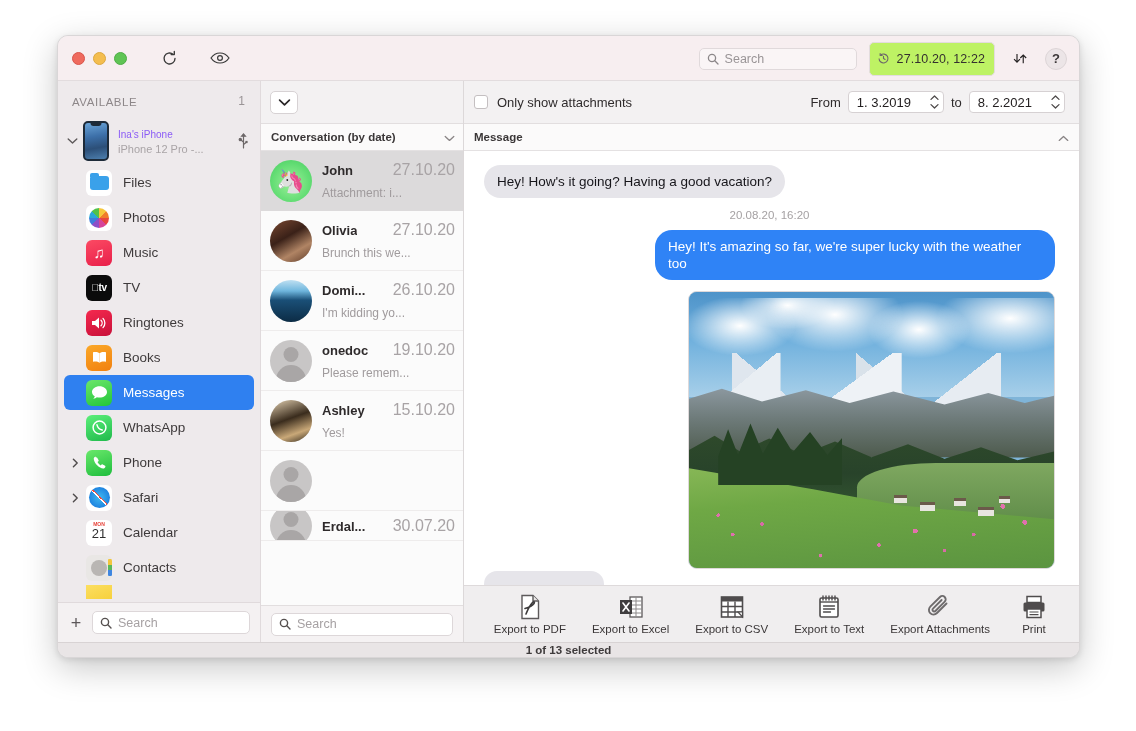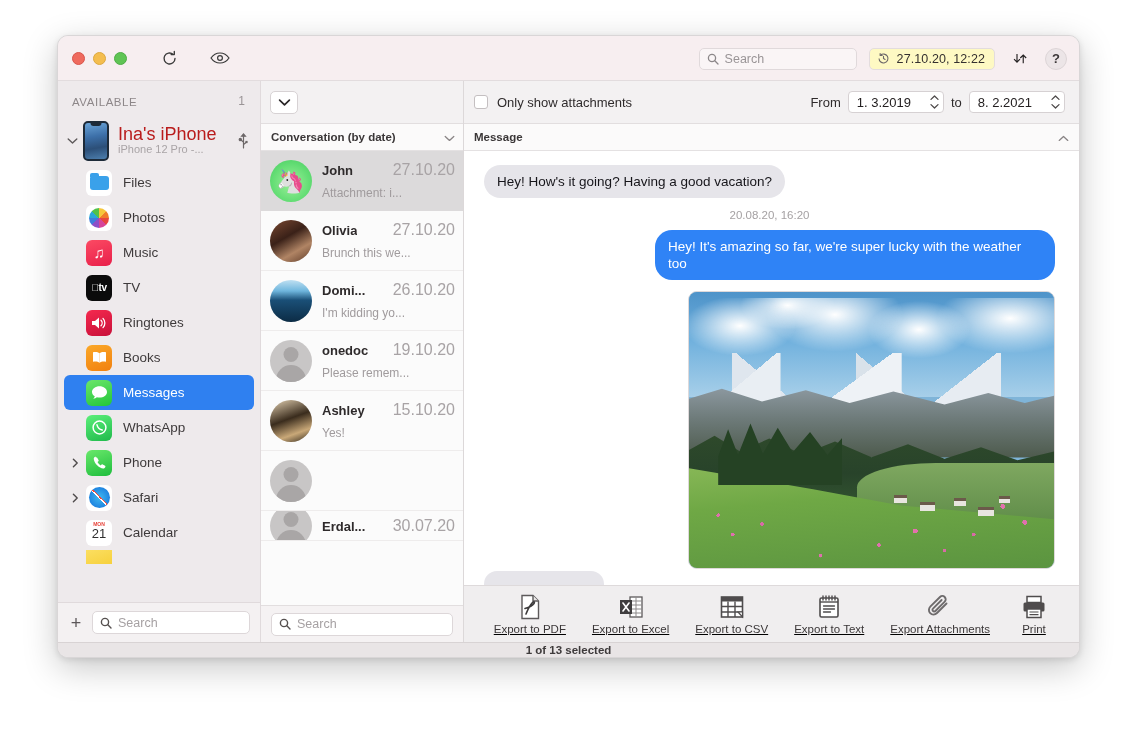--- a/index.html
+++ b/index.html
@@ -47,21 +47,21 @@
 
   .tb-right { position:absolute; right: 12px; top:0; height:45px; display:flex; align-items:center; gap: 0px; }
   .search-box {
     width: 158px; height: 22px; background: #faf5f6;
     border: 1px solid #e0d9db; border-radius: 5px;
     display:flex; align-items:center; padding: 0 7px; gap: 6px;
   }
   .search-box .ph { font-size: 12.5px; color:#9a9597; }
   .hist-box {
     margin-left: 12px;
-    height: 22px; background: #fef9c3; border:1px solid #e3dcde; border-radius: 5px;
+    height: 34px; background: #bef264; border:1px solid #e3dcde; border-radius: 5px;
     display:flex; align-items:center; gap:7px; padding: 0 9px 0 7px;
   }
   .hist-box .txt { font-size: 12.5px; color:#35302f; letter-spacing:.1px; }
   .sortbtn { margin-left: 14px; width: 24px; height:24px; display:flex;align-items:center;justify-content:center; }
   .helpbtn {
     margin-left: 12px; width: 22px; height: 22px; border-radius: 50%;
     background: #ece5e7; border:1px solid #ddd5d7;
     display:flex; align-items:center; justify-content:center;
     font-size: 13px; color:#3b3738; font-weight:600;
   }
@@ -91,21 +91,21 @@
     width: 26px; height: 40px; border-radius: 5px;
     background: linear-gradient(170deg,#6aa4d8 0%, #3c6fa8 38%, #2c4f78 68%, #4d7fae 100%);
     border:2px solid #1d2a38; flex:0 0 26px;
     position: relative; overflow:hidden;
   }
   .dev-thumb::after {
     content:""; position:absolute; left:50%; top:0; transform:translateX(-50%);
     width: 11px; height:3px; background:#1d2a38; border-radius:0 0 3px 3px;
   }
   .dev-txt { margin-left:6px; flex:1 1 auto; min-width:0; }
-  .dev-name { font-size:18px; color:#b91c1c; line-height:15px; }
+  .dev-name { font-size:10px; color:#8b5cf6; line-height:15px; }
   .dev-sub { font-size:11px; color:#a9a4a6; line-height:14px; white-space:nowrap; overflow:hidden; }
   .usb { color:#6c6768; width:14px; flex:0 0 14px; display:flex; align-items:center; justify-content:center;}
 
   .app-row {
     display:flex; align-items:center; height: 35px;
     margin: 0 6px; padding-left: 4px; border-radius: 6px;
   }
   .app-row .disc2 { width:14px; flex:0 0 14px; display:flex;align-items:center;justify-content:center; color:#5a5657; font-size:10px; }
   .app-ico {
     width: 26px; height:26px; flex:0 0 26px; border-radius: 6px;
@@ -306,21 +306,21 @@
   .partial-bubble {
     position:absolute; left:20px; bottom:-12px; width:120px; height:26px;
     background:#e6e5ea; border-radius:17px;
   }
 
   
   .exportbar {
     flex:0 0 auto; height: 57px; background:#f0eeef;
     border-top:1px solid #dedadb;
     display:flex; align-items:center; justify-content:flex-end;
-    padding: 0 14px 0 0; gap: 0; text-decoration: underline;
+    padding: 0 14px 0 0; gap: 0;
   }
   .exp {
     display:flex; flex-direction:column; align-items:center; justify-content:center;
     padding: 0 13px; gap: 3px; min-width: 62px;
   }
   .exp .lbl { font-size:11.5px; color:#3b3738; white-space:nowrap; }
   .exp .gly { height:26px; display:flex; align-items:flex-end; }
 
   
   .statusbar {
@@ -519,20 +519,28 @@
 
         <div class="app-row">
           <span class="disc2"></span>
           <span class="app-ico ic-cal">
             <span class="cal-top">MON</span>
             <span class="cal-num">21</span>
           </span>
           <span class="app-lbl">Calendar</span>
         </div>
 
+        <div class="app-row">
+          <span class="disc2"></span>
+          <span class="app-ico ic-contacts">
+            <span class="ct-av"></span>
+                <span class="ct-tabs"></span>
+          </span>
+          <span class="app-lbl">Contacts</span>
+        </div>
 
         <div class="app-row" style="height:14px;overflow:hidden">
           <span class="disc2"></span>
           <span class="app-ico ic-notes"></span>
         </div>
       </div>
 
       <div class="sb-foot">
         <span class="plus">+</span>
         <div class="sb-search">

